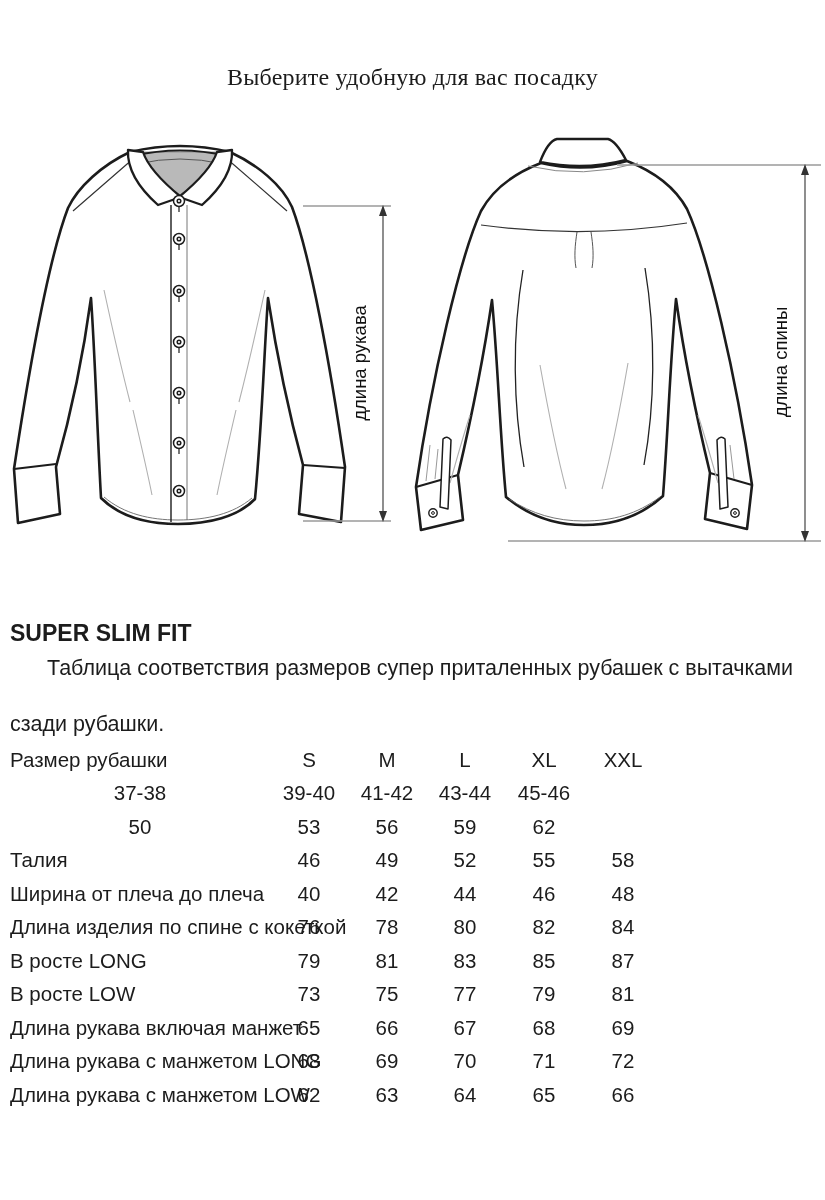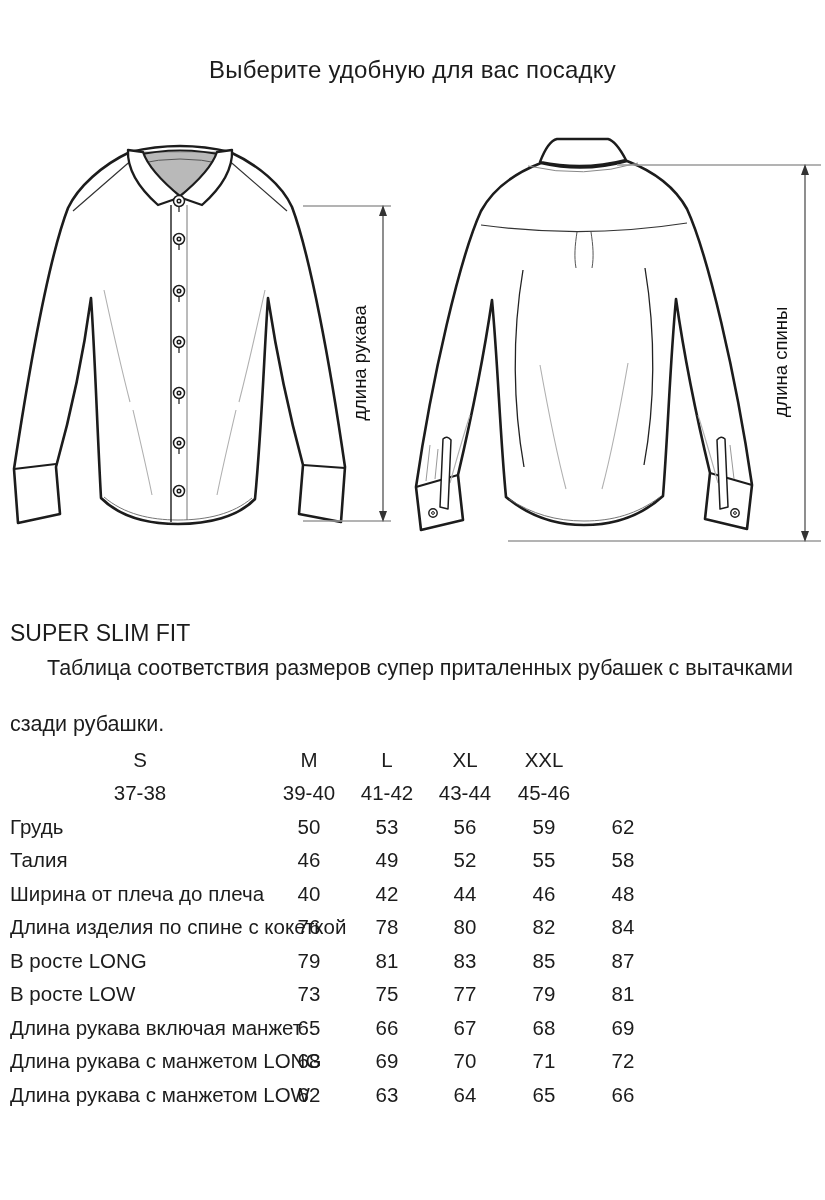--- a/index.html
+++ b/index.html
@@ -1,21 +1,21 @@
 <!DOCTYPE html>
 <html><head>
 <meta charset="utf-8">
 <style>
   html,body{margin:0;padding:0;background:#ffffff;}
   body{width:825px;height:1200px;position:relative;overflow:hidden;
        font-family:"Liberation Sans",sans-serif;color:#1c1c1c;}
-  .page-title{position:absolute;top:56px;left:0;width:825px;text-align:center;
-       font-size:24px;letter-spacing:0.2px;}
+  .page-title{position:absolute;top:64px;left:0;width:825px;text-align:center;
+       font-size:24px;letter-spacing:0.2px;font-family:Liberation Serif, serif;}
   .figure{position:absolute;top:115px;left:0;}
-  .section-heading{position:absolute;top:620px;left:10px;font-size:23px;font-weight:normal;}
+  .section-heading{position:absolute;top:620px;left:10px;font-size:23px;font-weight:bold;}
   .desc{position:absolute;left:10px;font-size:21.5px;white-space:nowrap;}
   .desc-1{top:656px;margin-left:37px;}
   .desc-2{top:712px;}
   .size-table{position:absolute;top:743px;left:10px;width:652px;}
   .trow{display:grid;grid-template-columns:260px 78px 78px 78px 80px 78px;
        height:33.5px;align-items:center;}
   .tlabel{font-size:20.5px;text-align:left;white-space:nowrap;}
   .tval{font-size:20.5px;text-align:center;}
   svg text{font-family:"Liberation Sans",sans-serif;}
 </style>
@@ -158,35 +158,35 @@
     <text transform="translate(787,247) rotate(-90)" text-anchor="middle" font-size="18.5" fill="#111">длина спины</text>
   </g>
 </svg>
 
 <div class="section-heading">SUPER SLIM FIT</div>
 <div class="desc desc-1">Таблица соответствия размеров супер приталенных рубашек с вытачками</div>
 <div class="desc desc-2">сзади рубашки.</div>
 
 <div class="size-table">
   <div class="trow">
+    <div class="tlabel">Размер рубашки</div>
     <div class="tval">S</div>
     <div class="tval">M</div>
     <div class="tval">L</div>
     <div class="tval">XL</div>
     <div class="tval">XXL</div>
   </div>
   <div class="trow">
     <div class="tval">37-38</div>
     <div class="tval">39-40</div>
     <div class="tval">41-42</div>
     <div class="tval">43-44</div>
     <div class="tval">45-46</div>
   </div>
   <div class="trow">
-    <div class="tlabel">Грудь</div>
     <div class="tval">50</div>
     <div class="tval">53</div>
     <div class="tval">56</div>
     <div class="tval">59</div>
     <div class="tval">62</div>
   </div>
   <div class="trow">
     <div class="tlabel">Талия</div>
     <div class="tval">46</div>
     <div class="tval">49</div>

